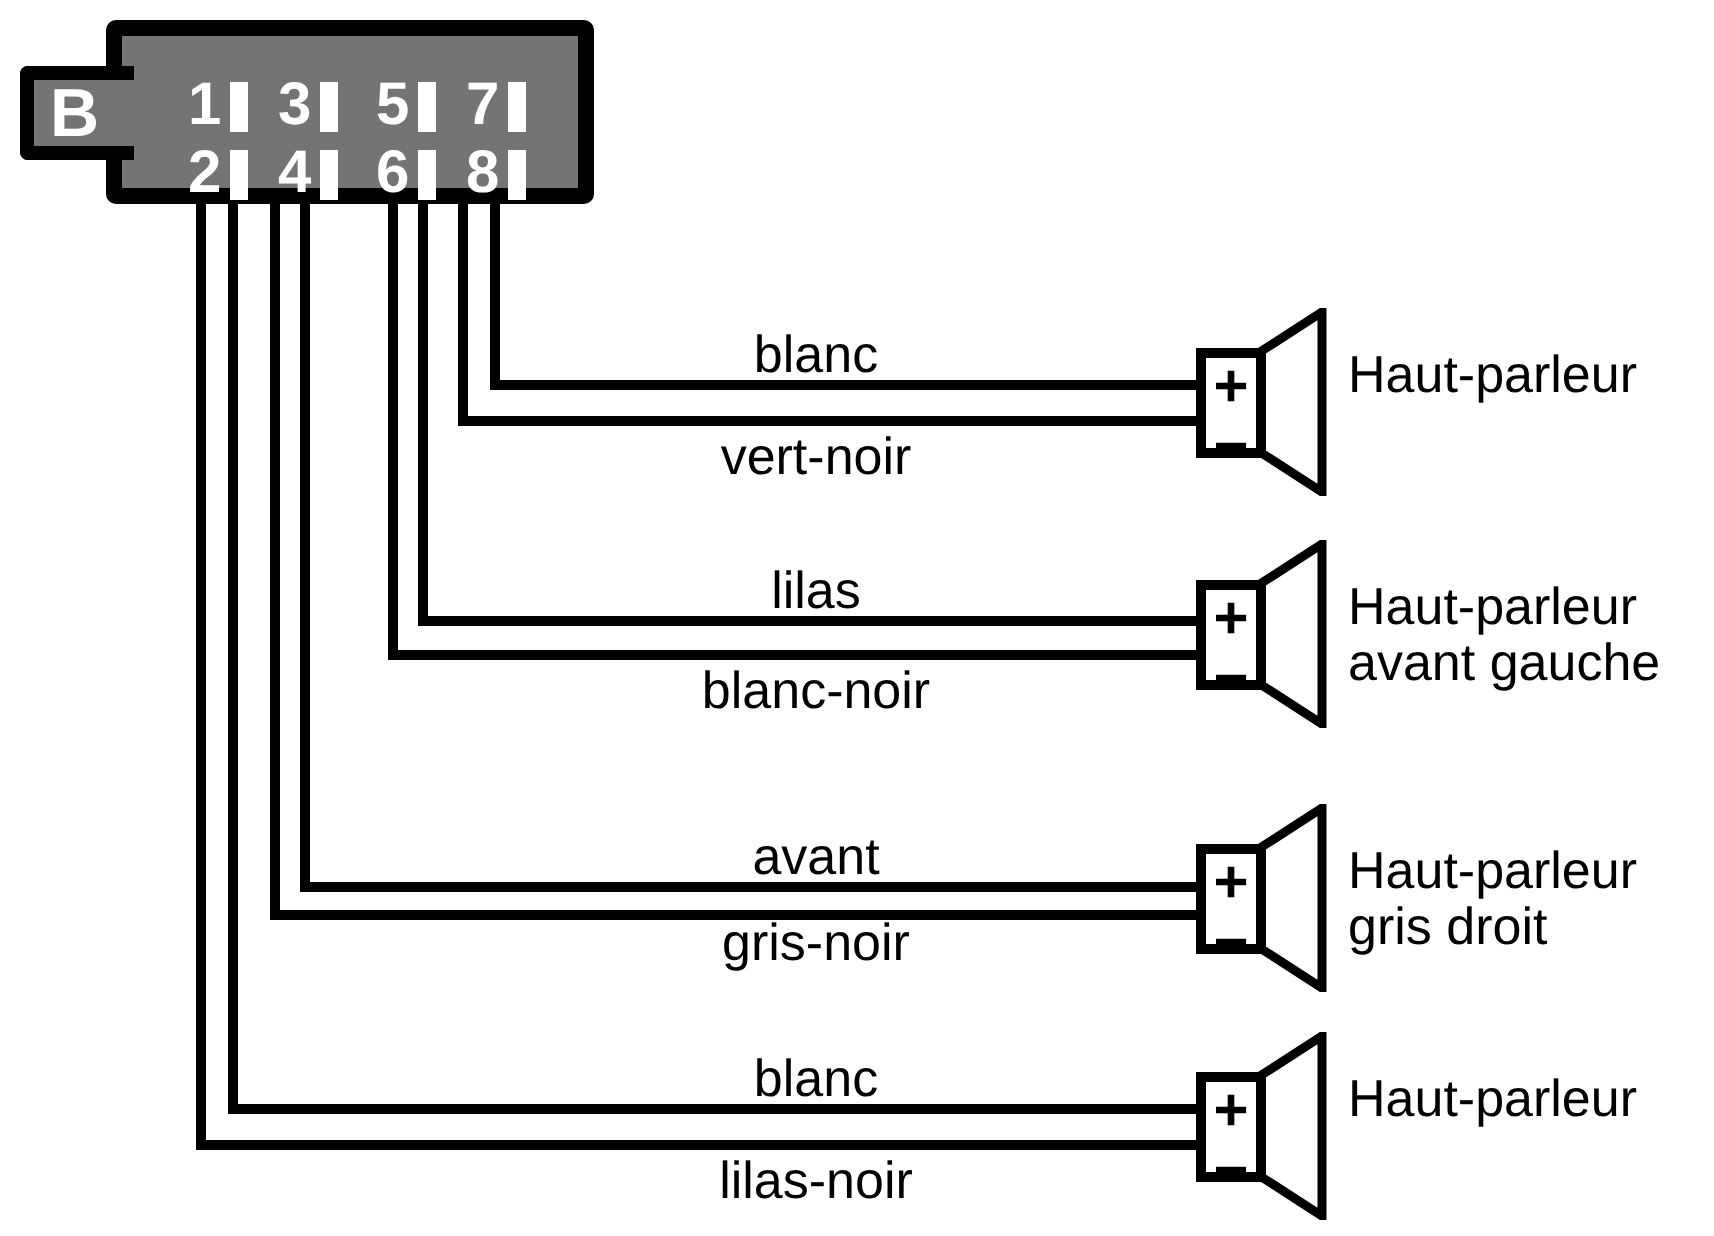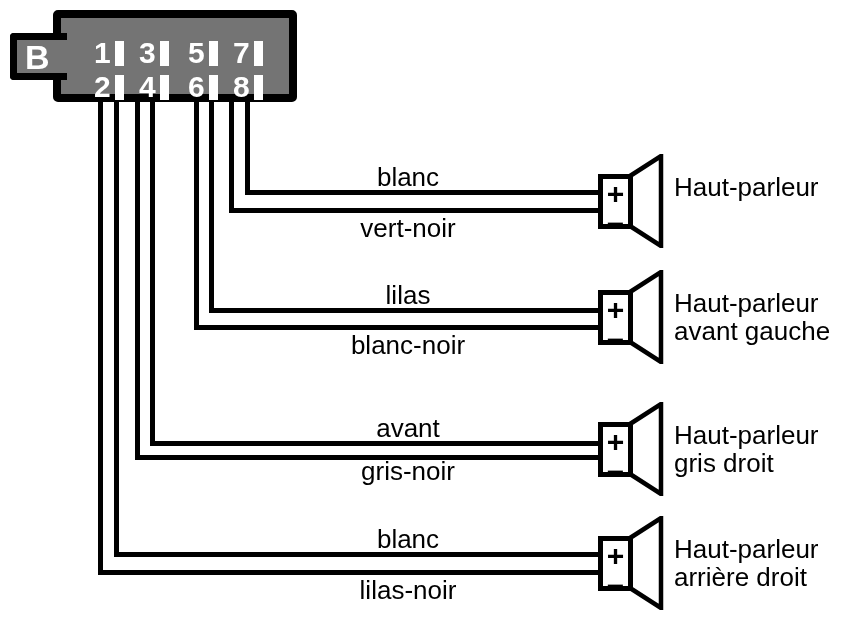--- a/index.html
+++ b/index.html
@@ -128,21 +128,20 @@
     <div class="wire-label" style="top:575px">lilas-noir</div>
     <svg class="horn" style="top:516px" width="36" height="94" viewBox="0 0 36 94">
       <polygon points="2,22 33,2 33,92 2,72" fill="#ffffff" stroke="#000000" stroke-width="4.5"></polygon>
     </svg>
     <div class="spk-rect" style="top:536px">
       <span>+</span>
       <span>−</span>
     </div>
     <div class="spk-name" style="top:535px">
       <div>Haut-parleur</div>
-      <div>arrière droit</div>
     </div>
   </div>
 
   <div class="connector-body" style="background: rgb(116, 116, 116);">
     <div class="pin-cell" style="left:33px;top:22px">
       <span class="pin-num">1</span>
         <span class="pin-slot" style="background: rgb(255, 255, 255);"></span>
     </div>
     <div class="pin-cell" style="left:78px;top:22px">
       <span class="pin-num">3</span>

